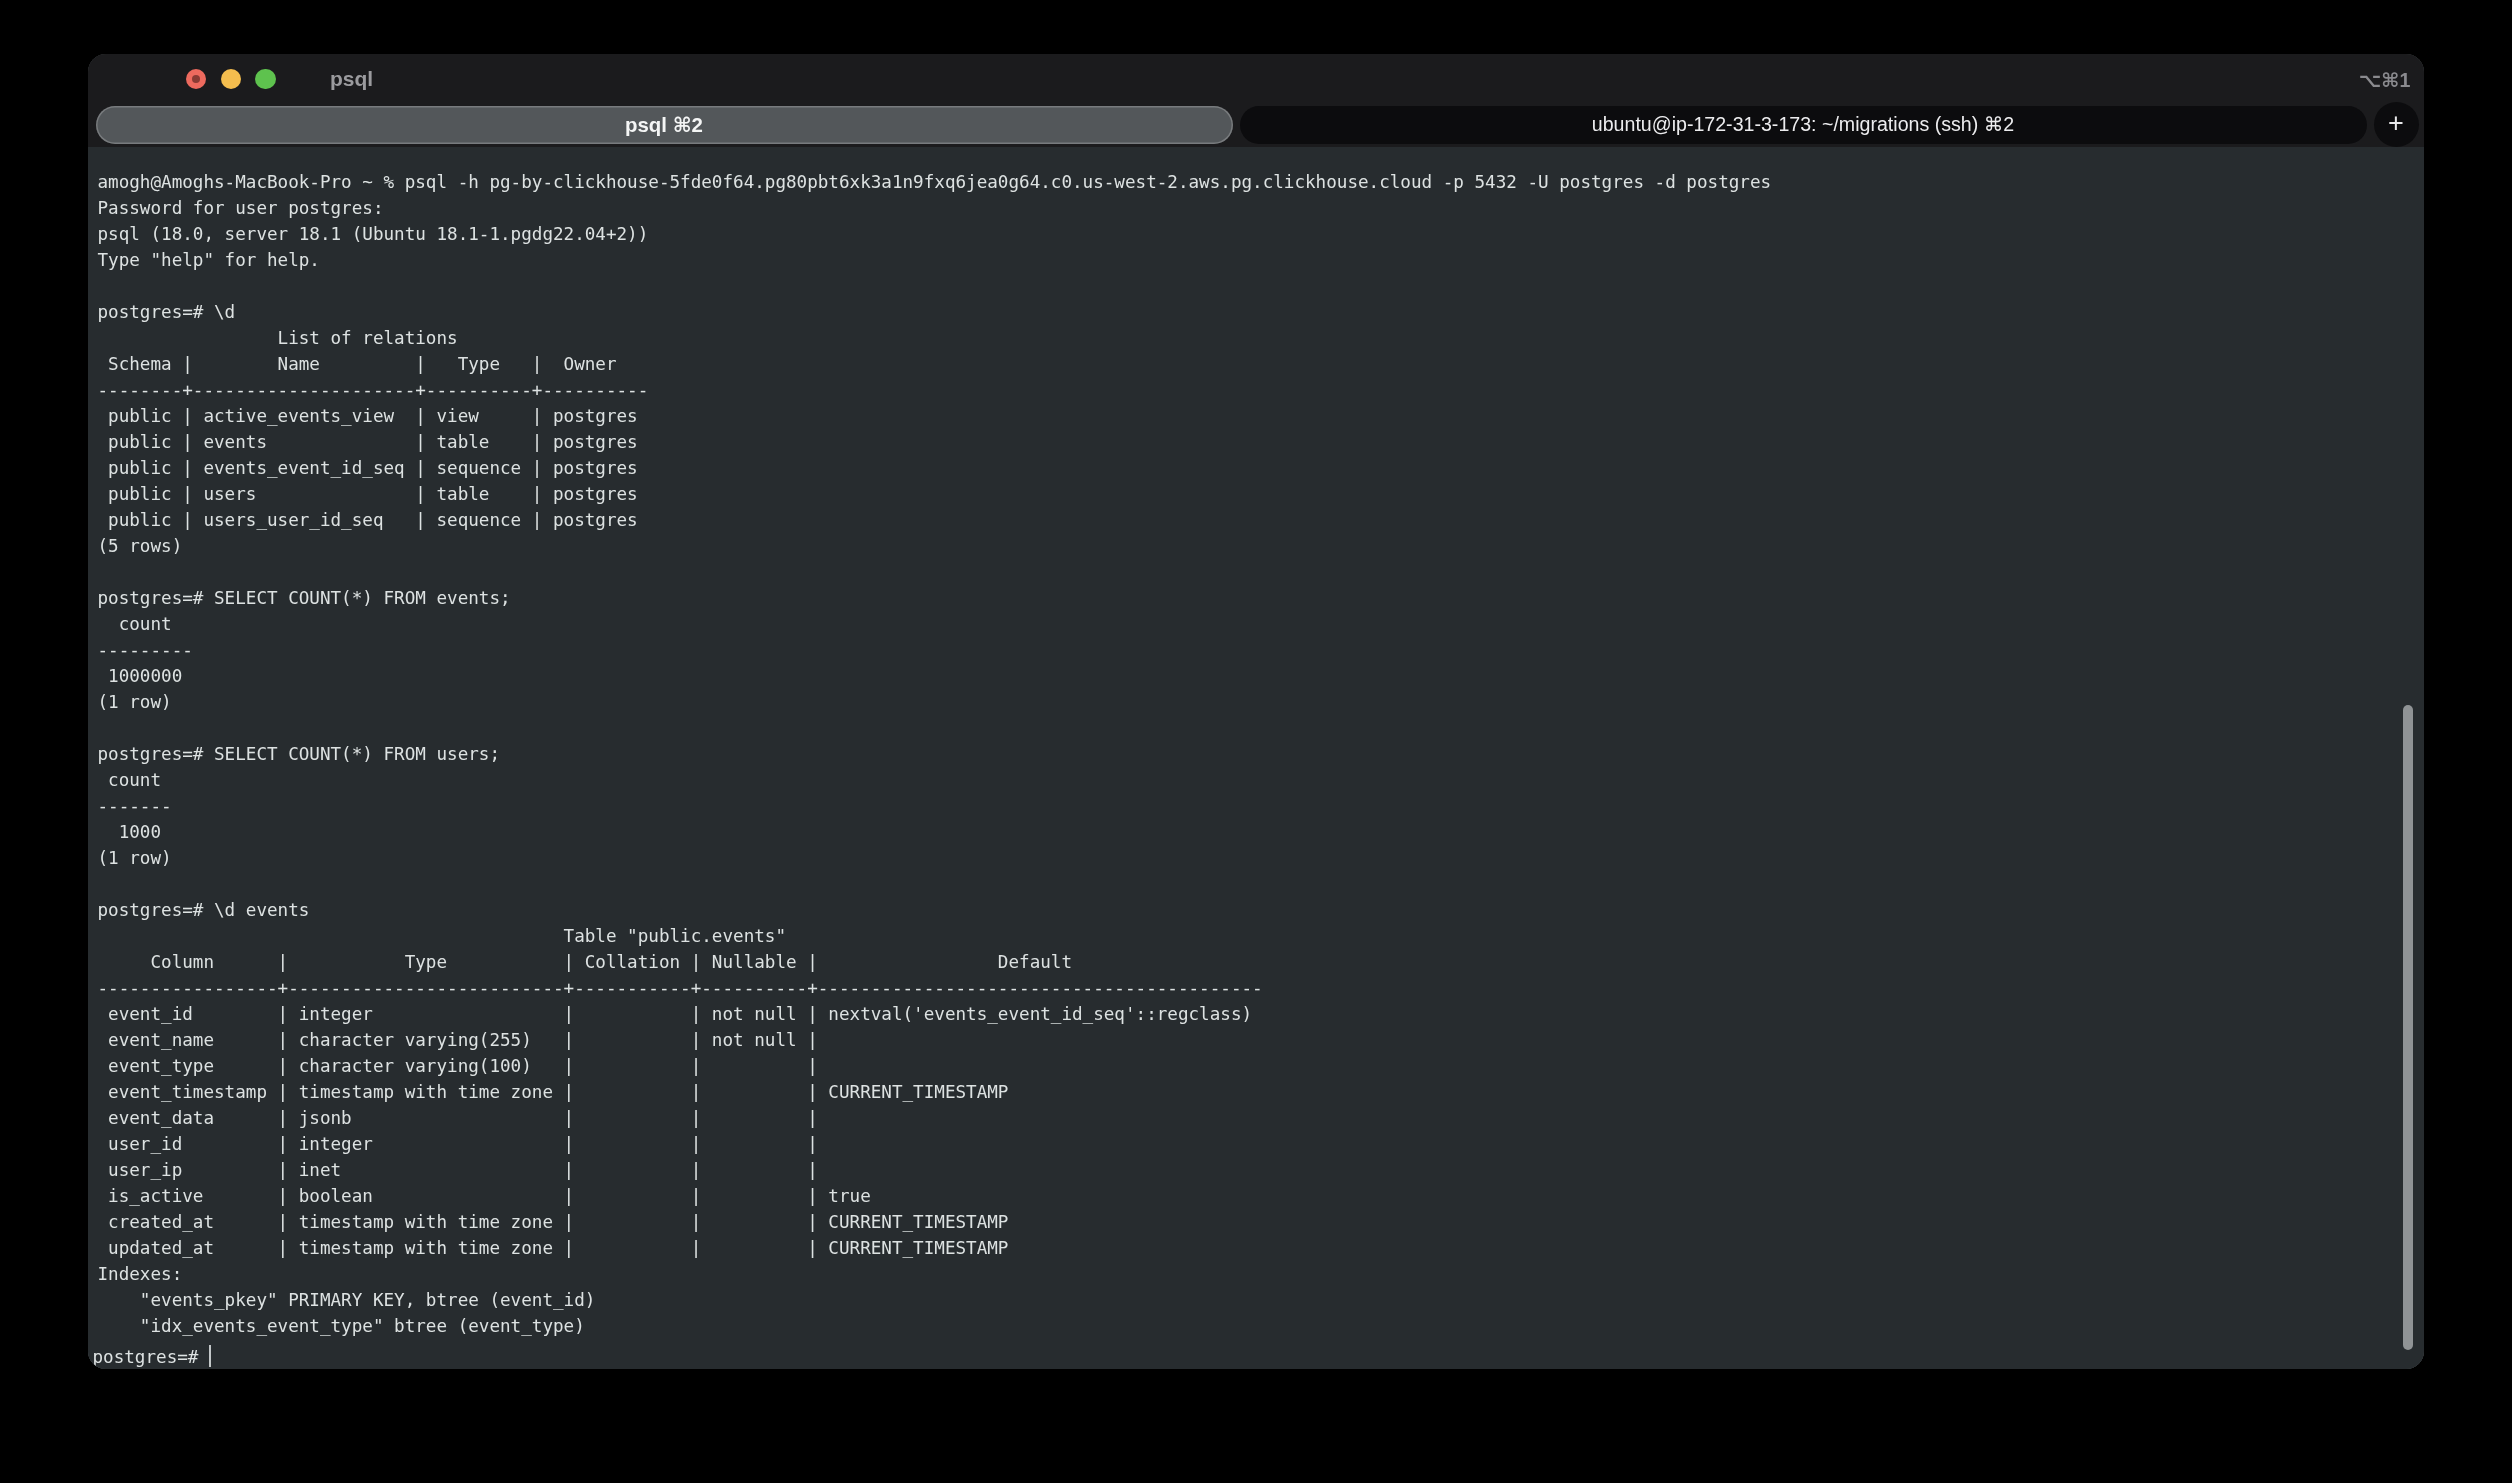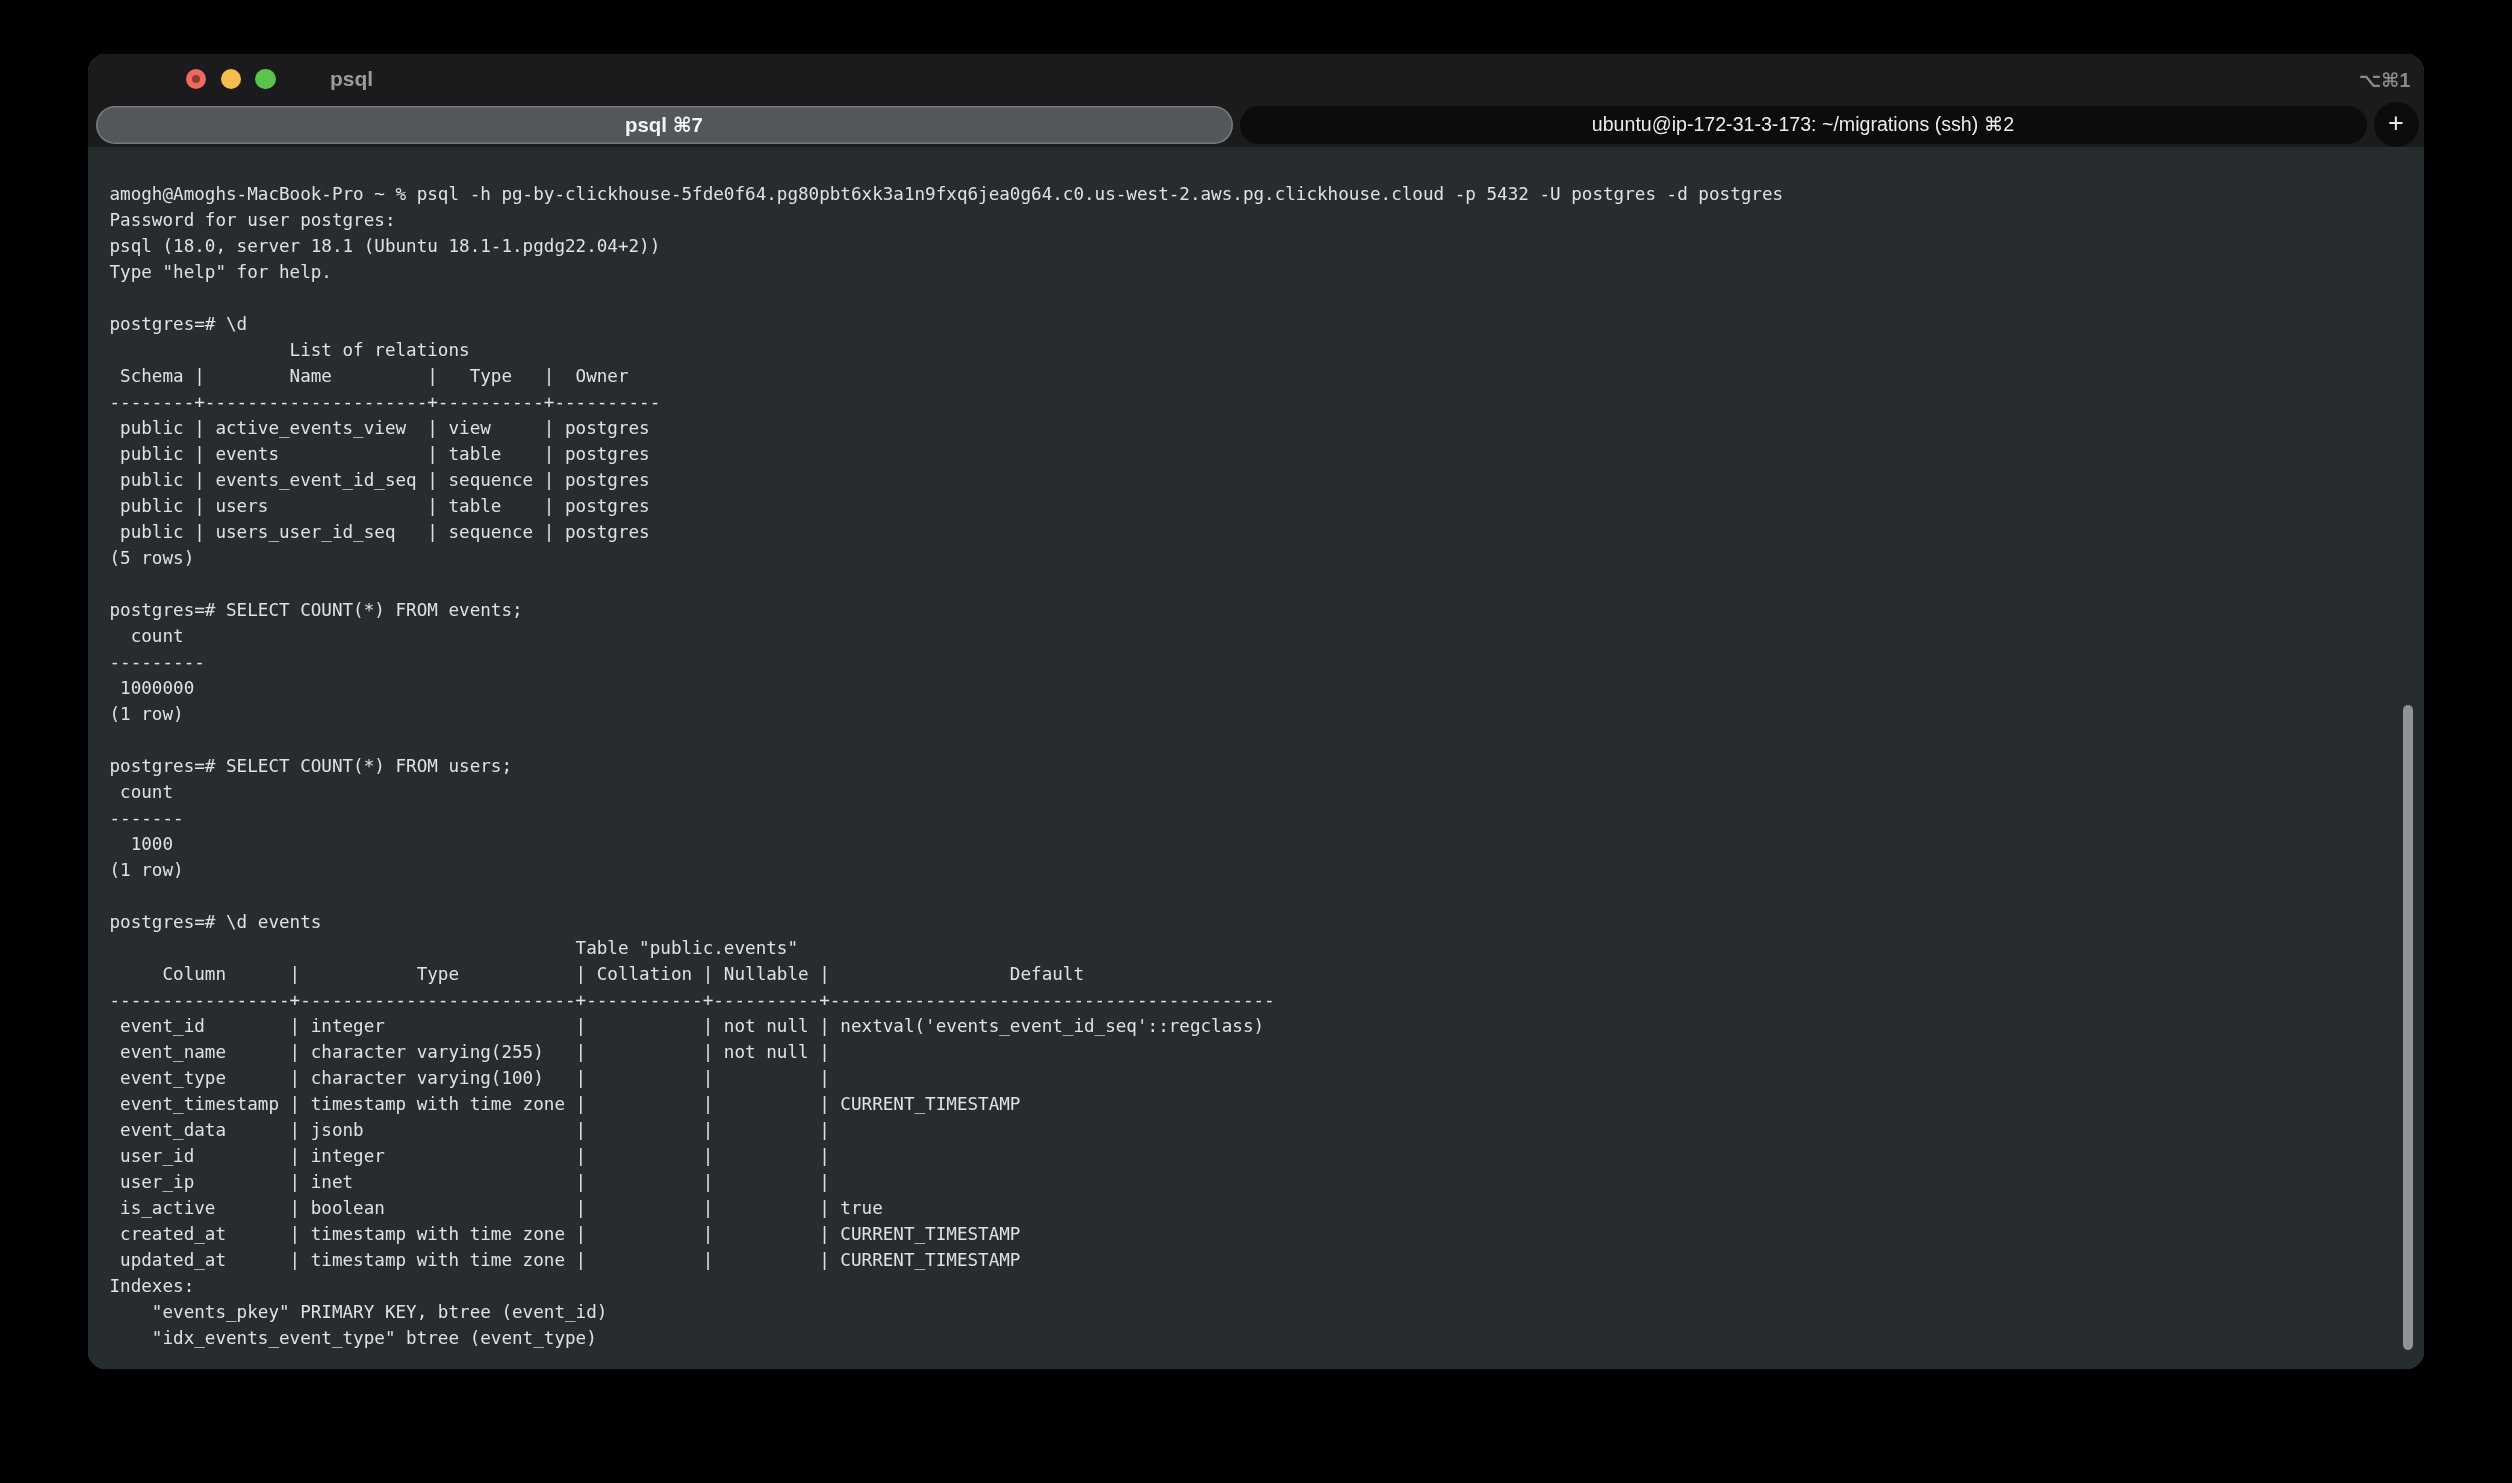--- a/index.html
+++ b/index.html
@@ -107,21 +107,21 @@
     position: relative;
     height: 1222px;
     background: #272c2f;
     padding: 16.6px 0 0 4.5px;
     font-family: "DejaVu Sans Mono", "Liberation Mono", monospace;
     font-size: 17.6px;
     line-height: 26px;
     color: #dde2e2;
   }
   .term {
-    margin: 17px;
+    margin: 5px;
     font: inherit;
     white-space: pre;
   }
   .prompt-line {
     white-space: pre;
     height: 26px;
   }
   .cursor {
     display: inline-block;
     width: 2.3px; height: 22px;
@@ -149,21 +149,21 @@
         </span>
       <span class="tl yellow"></span>
       <span class="tl green"></span>
     </div>
 
     <span class="win-title">psql</span>
     <span class="shortcut">⌥⌘1</span>
 
     <div class="tabbar">
       <div class="tab active">
-        <span>psql ⌘7</span>
+        <span>psql ⌘2</span>
       </div>
       <div class="tab inactive">
         <span>ubuntu@ip-172-31-3-173: ~/migrations (ssh) ⌘2</span>
       </div>
       <div class="newtab">
         <span>+</span>
       </div>
     </div>
 
   </div>

